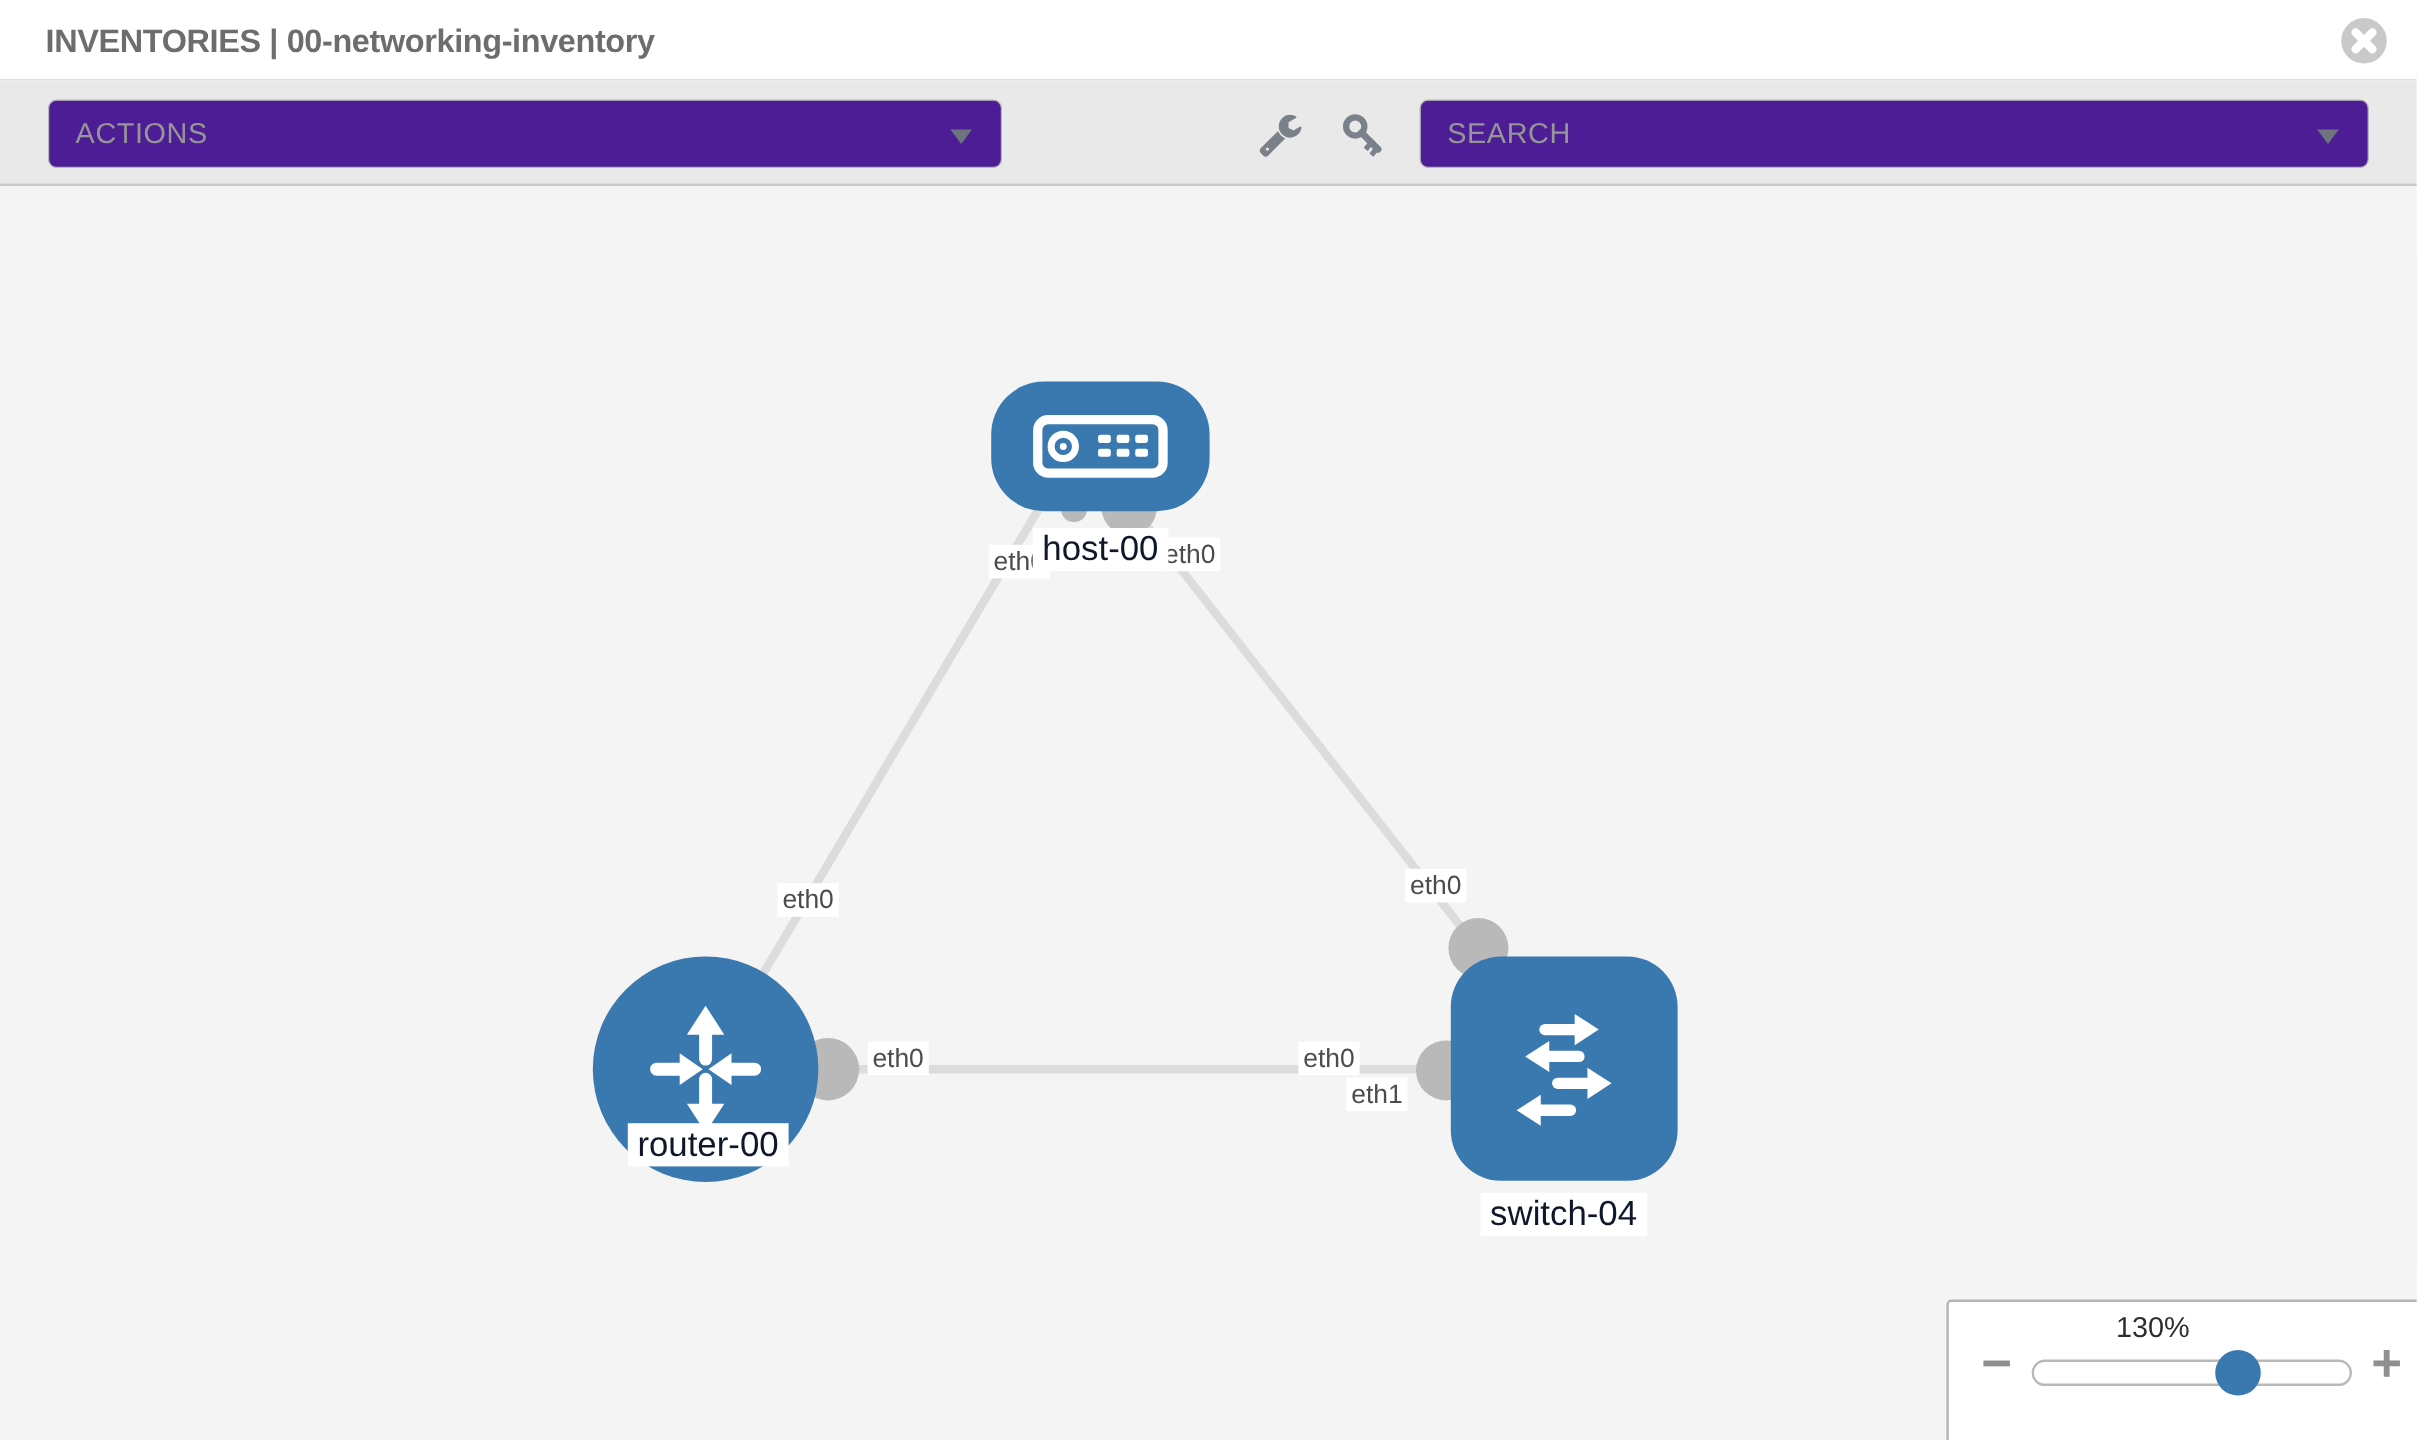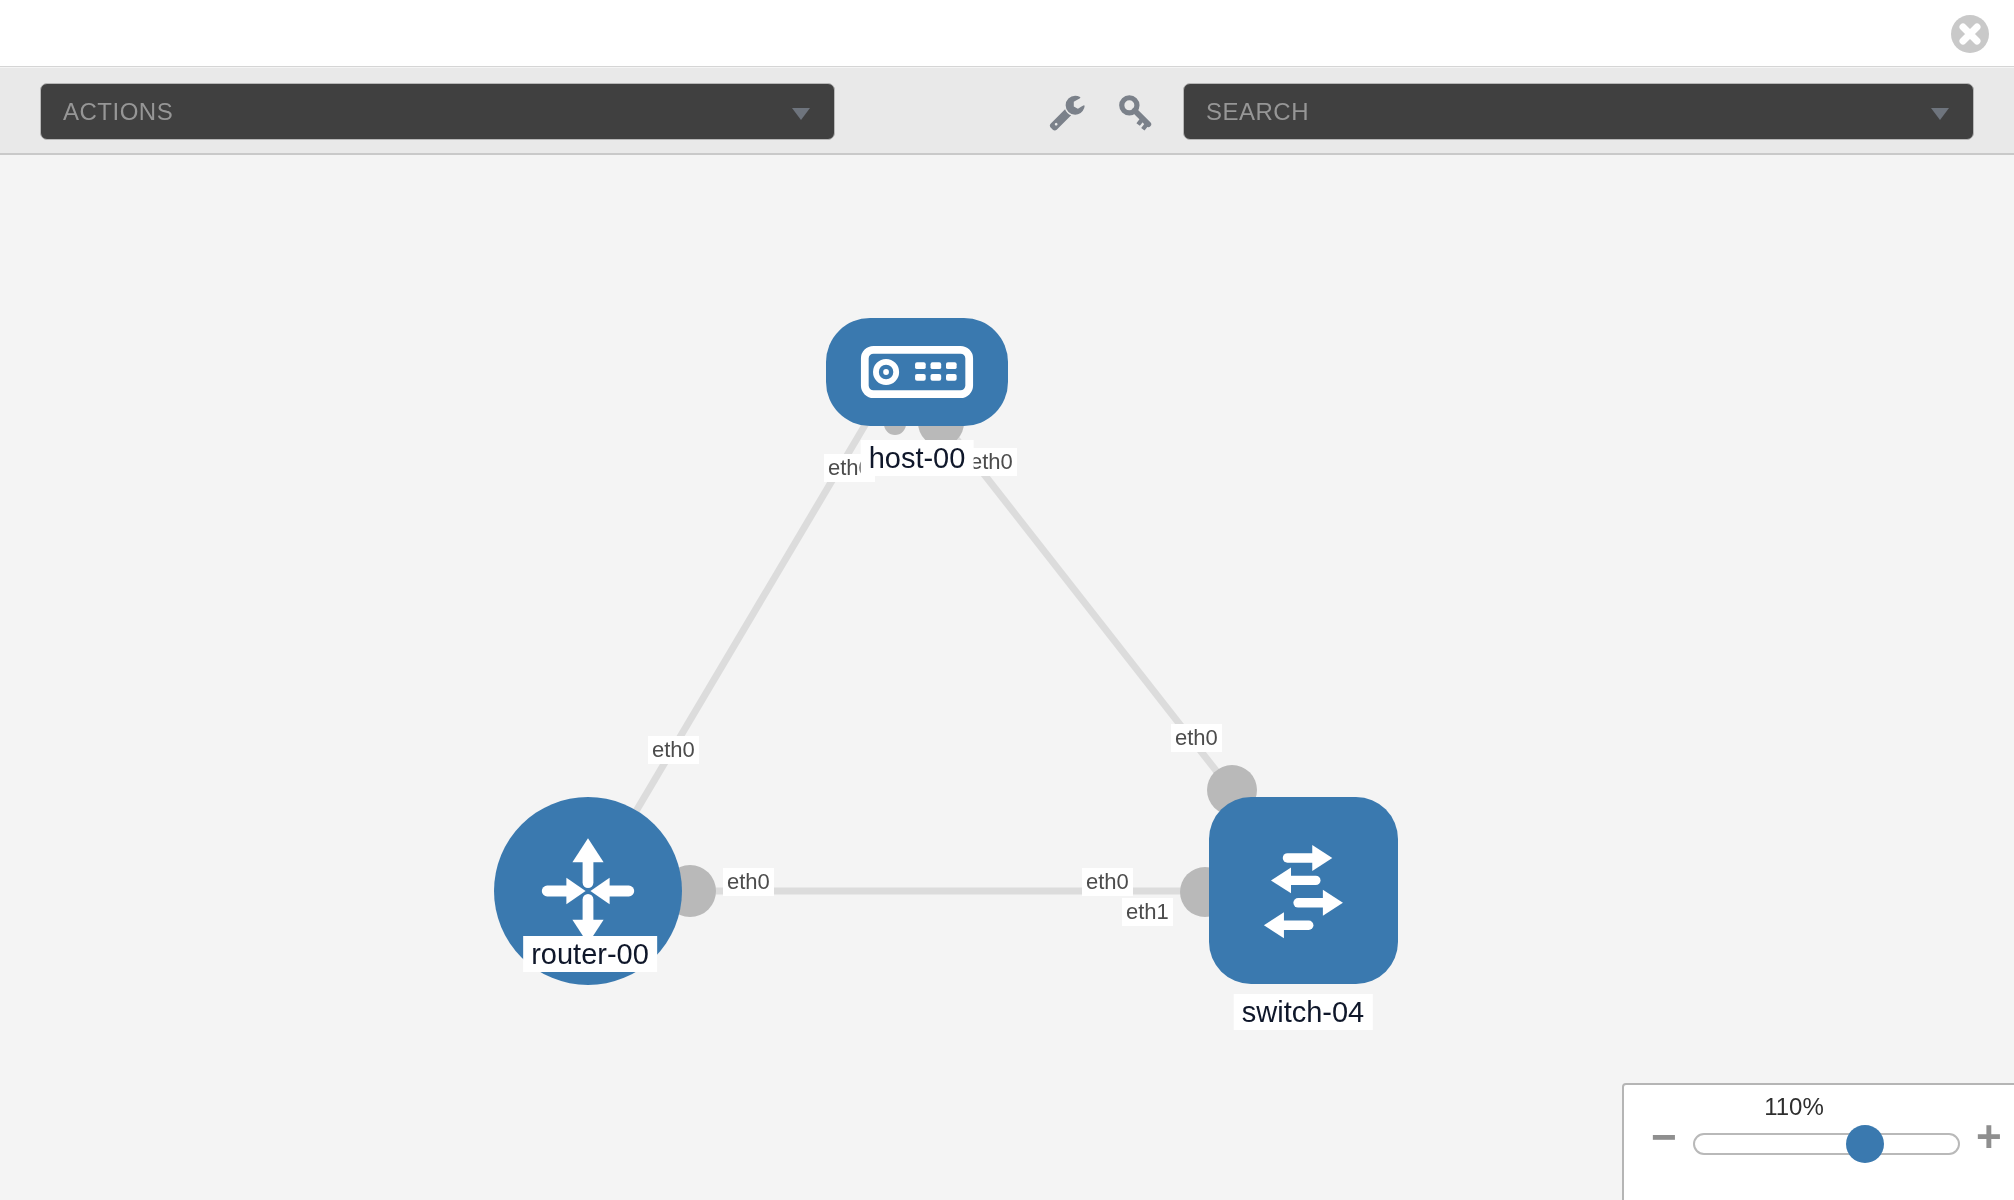--- a/index.html
+++ b/index.html
@@ -20,21 +20,21 @@
     white-space:nowrap;
   }
   .close-btn { position:absolute; right:24px; top:14px; width:40px; height:40px; cursor:pointer; }
   
   .toolbar {
     position:absolute; left:0; top:68px; width:2014px; height:87px;
     background:#e9e9e9; border-bottom:2px solid #c9c9c9;
   }
   .select-box {
     position:absolute; top:15px; height:57px;
-    background:#404040; border:1px solid #b7b7b7; border-radius:7px;
+    background:#4c1d95; border:1px solid #b7b7b7; border-radius:7px;
     display:flex; align-items:center; cursor:pointer;
   }
   .select-box .sel-text {
     margin-left:22px; font-size:24px; color:#969696; letter-spacing:0.5px;
   }
   .caret {
     position:absolute; right:24px; top:24px;
     width:0; height:0;
     border-left:9px solid transparent; border-right:9px solid transparent;
     border-top:12px solid #6e747d;
@@ -78,20 +78,21 @@
     position:absolute; left:222px; top:40px; width:38px; height:38px;
     background:#3a79af; border-radius:50%; cursor:grab;
   }
 </style>
 </head>
 <body>
 
 <div class="app">
 
   <div class="header">
+    <div class="header-title">INVENTORIES | 00-networking-inventory</div>
     <div class="close-btn">
       <svg width="40" height="40" viewBox="0 0 40 40">
         <circle cx="20" cy="20" r="19" fill="#c9c9c9"></circle>
         <path d="M13 13 L27 27 M27 13 L13 27" stroke="#ffffff" stroke-width="7" stroke-linecap="round"></path>
       </svg>
     </div>
   </div>
 
   <div class="toolbar">
     <div class="select-box" style="left:40px; width:795px;">
@@ -182,20 +183,20 @@
   <span class="iface-label" style="left:1171px; top:724px;">eth0</span>
   <span class="iface-label" style="left:723px; top:868px;">eth0</span>
   <span class="iface-label" style="left:1082px; top:868px;">eth0</span>
   <span class="iface-label" style="left:1122px; top:898px;">eth1</span>
 
   <span class="node-label" style="left:917px; top:440px;">host-00</span>
   <span class="node-label" style="left:590px; top:936px;">router-00</span>
   <span class="node-label" style="left:1303px; top:994px;">switch-04</span>
 
   <div class="zoom-panel">
-    <div class="zoom-level">110%</div>
+    <div class="zoom-level">130%</div>
     <div class="zoom-minus">−</div>
     <div class="zoom-track"></div>
     <div class="zoom-handle"></div>
     <div class="zoom-plus">+</div>
   </div>
 
 </div>
 
 </body></html>

